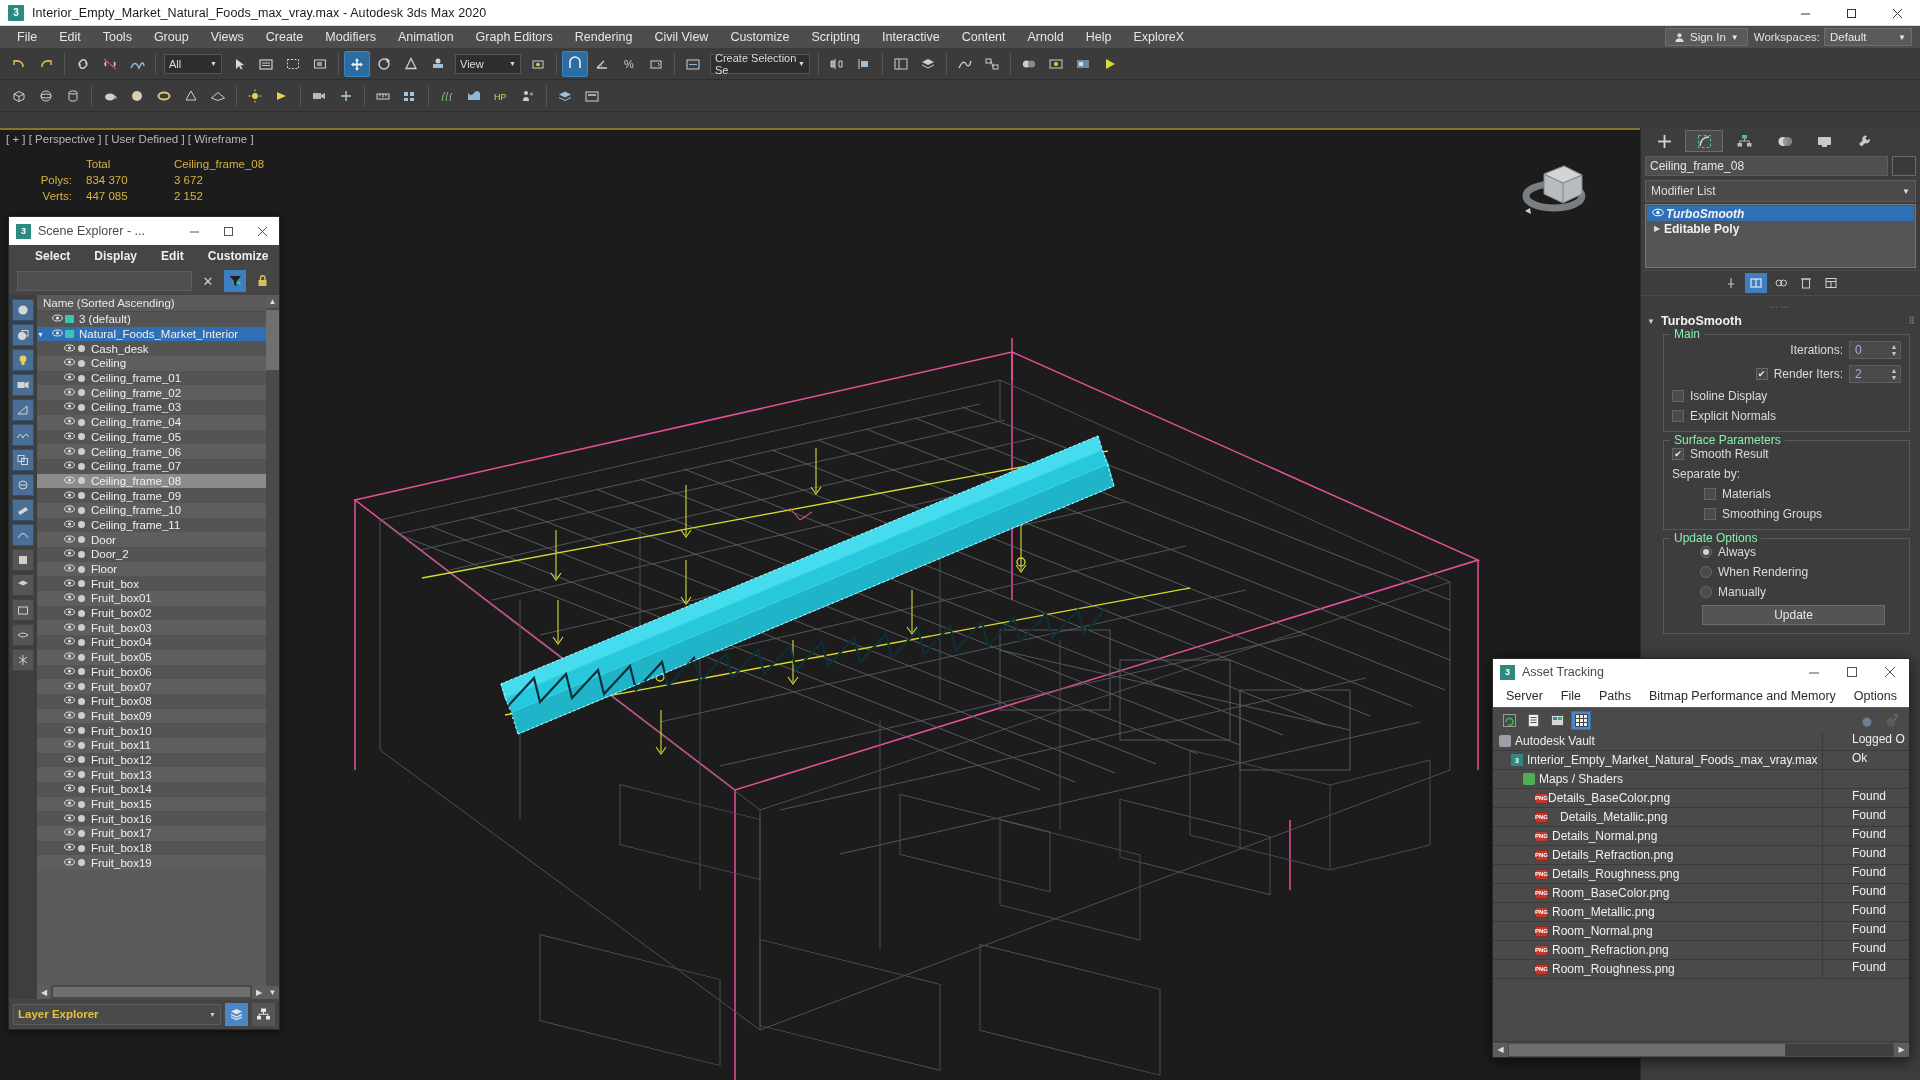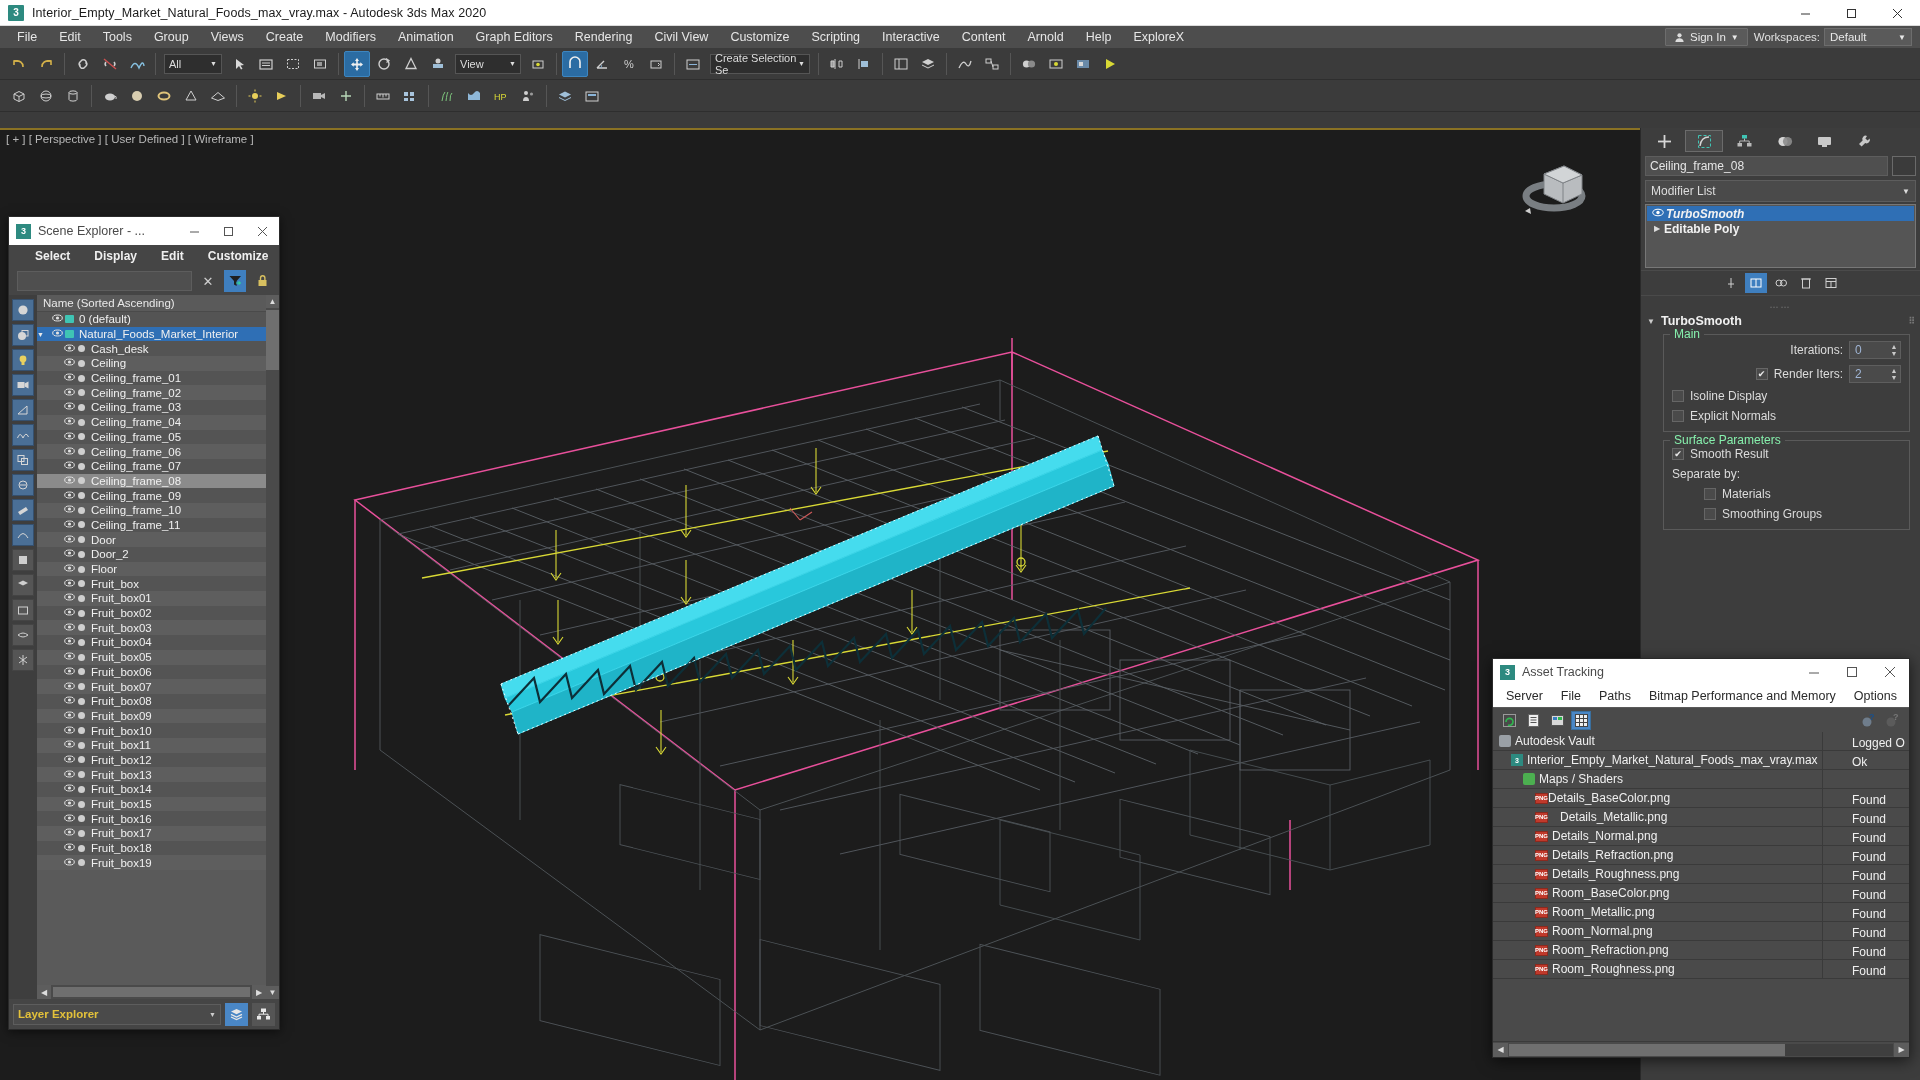--- a/index.html
+++ b/index.html
@@ -194,21 +194,21 @@
   .aw-tb{ height:25px; background:#4a4a4a; display:flex;align-items:center;padding-left:6px;gap:4px;
           border-top:1px solid #5a5a5a;}
   .aw-tb .b{width:20px;height:19px;display:flex;align-items:center;justify-content:center;}
   .aw-tb .b.on{background:#4a87c6;border:1px solid #3a6f9e;}
   .aw-tb .sp{flex:1;}
   .aw-hdr{ height:20px;background:#e9e9e9;display:flex;border-top:1px solid #9a9a9a;}
   .aw-hdr .c{ font-size:12px;color:#1a1a1a;display:flex;align-items:center;padding-left:6px;
               border-right:1px solid #9a9a9a;}
   .aw-hdr .c1{ flex:1;} .aw-hdr .c2{ width:62px;}
   .aw-rows{ flex:1; background:#4a4a4a; overflow:hidden;}
-  .awrow{ height:19px; display:flex; border-bottom:1px solid #3a3a3a; align-items:flex-end;gap:24px; }
+  .awrow{ height:19px; display:flex; border-bottom:1px solid #3a3a3a; align-items:flex-start;gap:24px; }
   .awrow .n{ flex:1; display:flex; align-items:center; font-size:12px;color:#f0f0f0;
              border-right:1px solid #3a3a3a; height:100%; overflow:hidden; white-space:nowrap;}
   .awrow .s{ width:62px; font-size:12px;color:#f0f0f0;padding-left:5px;}
   .pngico{ width:13px;height:11px;background:#c0392b;border:1px solid #8a2a1f;color:#fff;font-size:6px;
            display:flex;align-items:center;justify-content:center;font-weight:bold;flex:none;}
   .maxico{ width:12px;height:12px;background:#2d8a80;color:#fff;font-size:7px;font-weight:bold;
            display:flex;align-items:center;justify-content:center;flex:none;}
   .vaultico{width:12px;height:12px;background:#9aa0a6;border-radius:2px;flex:none;}
   .mapsico{width:12px;height:12px;background:#4caf50;border-radius:2px;flex:none;}
   .aw-hscroll{ height:16px;background:#4a4a4a;display:flex;align-items:center;border-top:1px solid #3a3a3a;}
@@ -602,20 +602,41 @@
     <div class="tb-btn">
         <svg width="18" height="16">
           <rect x="3" y="4" width="12" height="9" fill="none" stroke="#cfcfcf"></rect>
           <rect x="5" y="6" width="8" height="2" fill="#8ab4d8"></rect>
         </svg>
       </div>
   </div>
 
   <div class="viewport">
     <div class="vp-label">[ + ] [ Perspective ] [ User Defined ] [ Wireframe ]</div>
+    <div class="vp-stats">
+      <table>
+        <tbody>
+            <tr>
+              <td class="lbl"></td>
+            <td class="col2">Total</td>
+            <td>Ceiling_frame_08</td>
+            </tr>
+        <tr>
+              <td class="lbl">Polys:</td>
+            <td class="col2">834 370</td>
+            <td>3 672</td>
+            </tr>
+        <tr>
+              <td class="lbl">Verts:</td>
+            <td class="col2">447 085</td>
+            <td>2 152</td>
+            </tr>
+      </tbody>
+        </table>
+    </div>
 
     <svg class="geo" viewBox="0 0 1640 952">
       <defs>
         <g id="truss"></g>
       </defs>
 
       <g stroke="#e8509b" stroke-width="1.5" fill="none">
         <path d="M350 360 L1012 210 L1480 420 L740 660 Z" opacity="0"></path>
 
         <line x1="355" y1="370" x2="355" y2="640"></line>
@@ -896,21 +917,21 @@
         <div class="se-rows" id="se-rows">
             <div class="row a">
               <span class="ind" style="width: 14px;"></span>
               <span class="eye"><svg width="11" height="8">
                   <ellipse cx="5.5" cy="4" rx="4.8" ry="3" fill="none" stroke="#e2e2e2" stroke-width="1"></ellipse>
                   <circle cx="5.5" cy="4" r="1.6" fill="#e2e2e2"></circle>
                 </svg></span>
               <span class="dot layer">
                 <i></i>
               </span>
-              <span class="nm">0 (default)</span>
+              <span class="nm">3 (default)</span>
             </div>
             <div class="row sel">
               <span class="ind" style="width: 14px; font-size: 7px; color: rgb(232, 232, 232); text-align: left;">▼</span>
               <span class="eye"><svg width="11" height="8">
                   <ellipse cx="5.5" cy="4" rx="4.8" ry="3" fill="none" stroke="#e2e2e2" stroke-width="1"></ellipse>
                   <circle cx="5.5" cy="4" r="1.6" fill="#e2e2e2"></circle>
                 </svg></span>
               <span class="dot layer">
                 <i></i>
               </span>
@@ -1498,20 +1519,38 @@
         <div class="chk" style="margin-left:32px">
           <span class="box"></span>
           <span>Materials</span>
         </div>
         <div class="chk" style="margin-left:32px;margin-bottom:0">
           <span class="box"></span>
           <span>Smoothing Groups</span>
         </div>
       </div>
 
+      <div class="grp">
+        <span class="lg">Update Options</span>
+        <div class="chk" style="margin-left:28px">
+          <span class="rad on">
+              <i></i>
+            </span>
+          <span>Always</span>
+        </div>
+        <div class="chk" style="margin-left:28px">
+          <span class="rad"></span>
+          <span>When Rendering</span>
+        </div>
+        <div class="chk" style="margin-left:28px">
+          <span class="rad"></span>
+          <span>Manually</span>
+        </div>
+        <div class="btn-wide">Update</div>
+      </div>
     </div>
   </div>
 
   <div class="asset-win">
     <div class="aw-title">
       <div class="ico">3</div>
       <div class="txt">Asset Tracking</div>
       <div class="btns">
         <div>
             <svg width="12" height="12">

